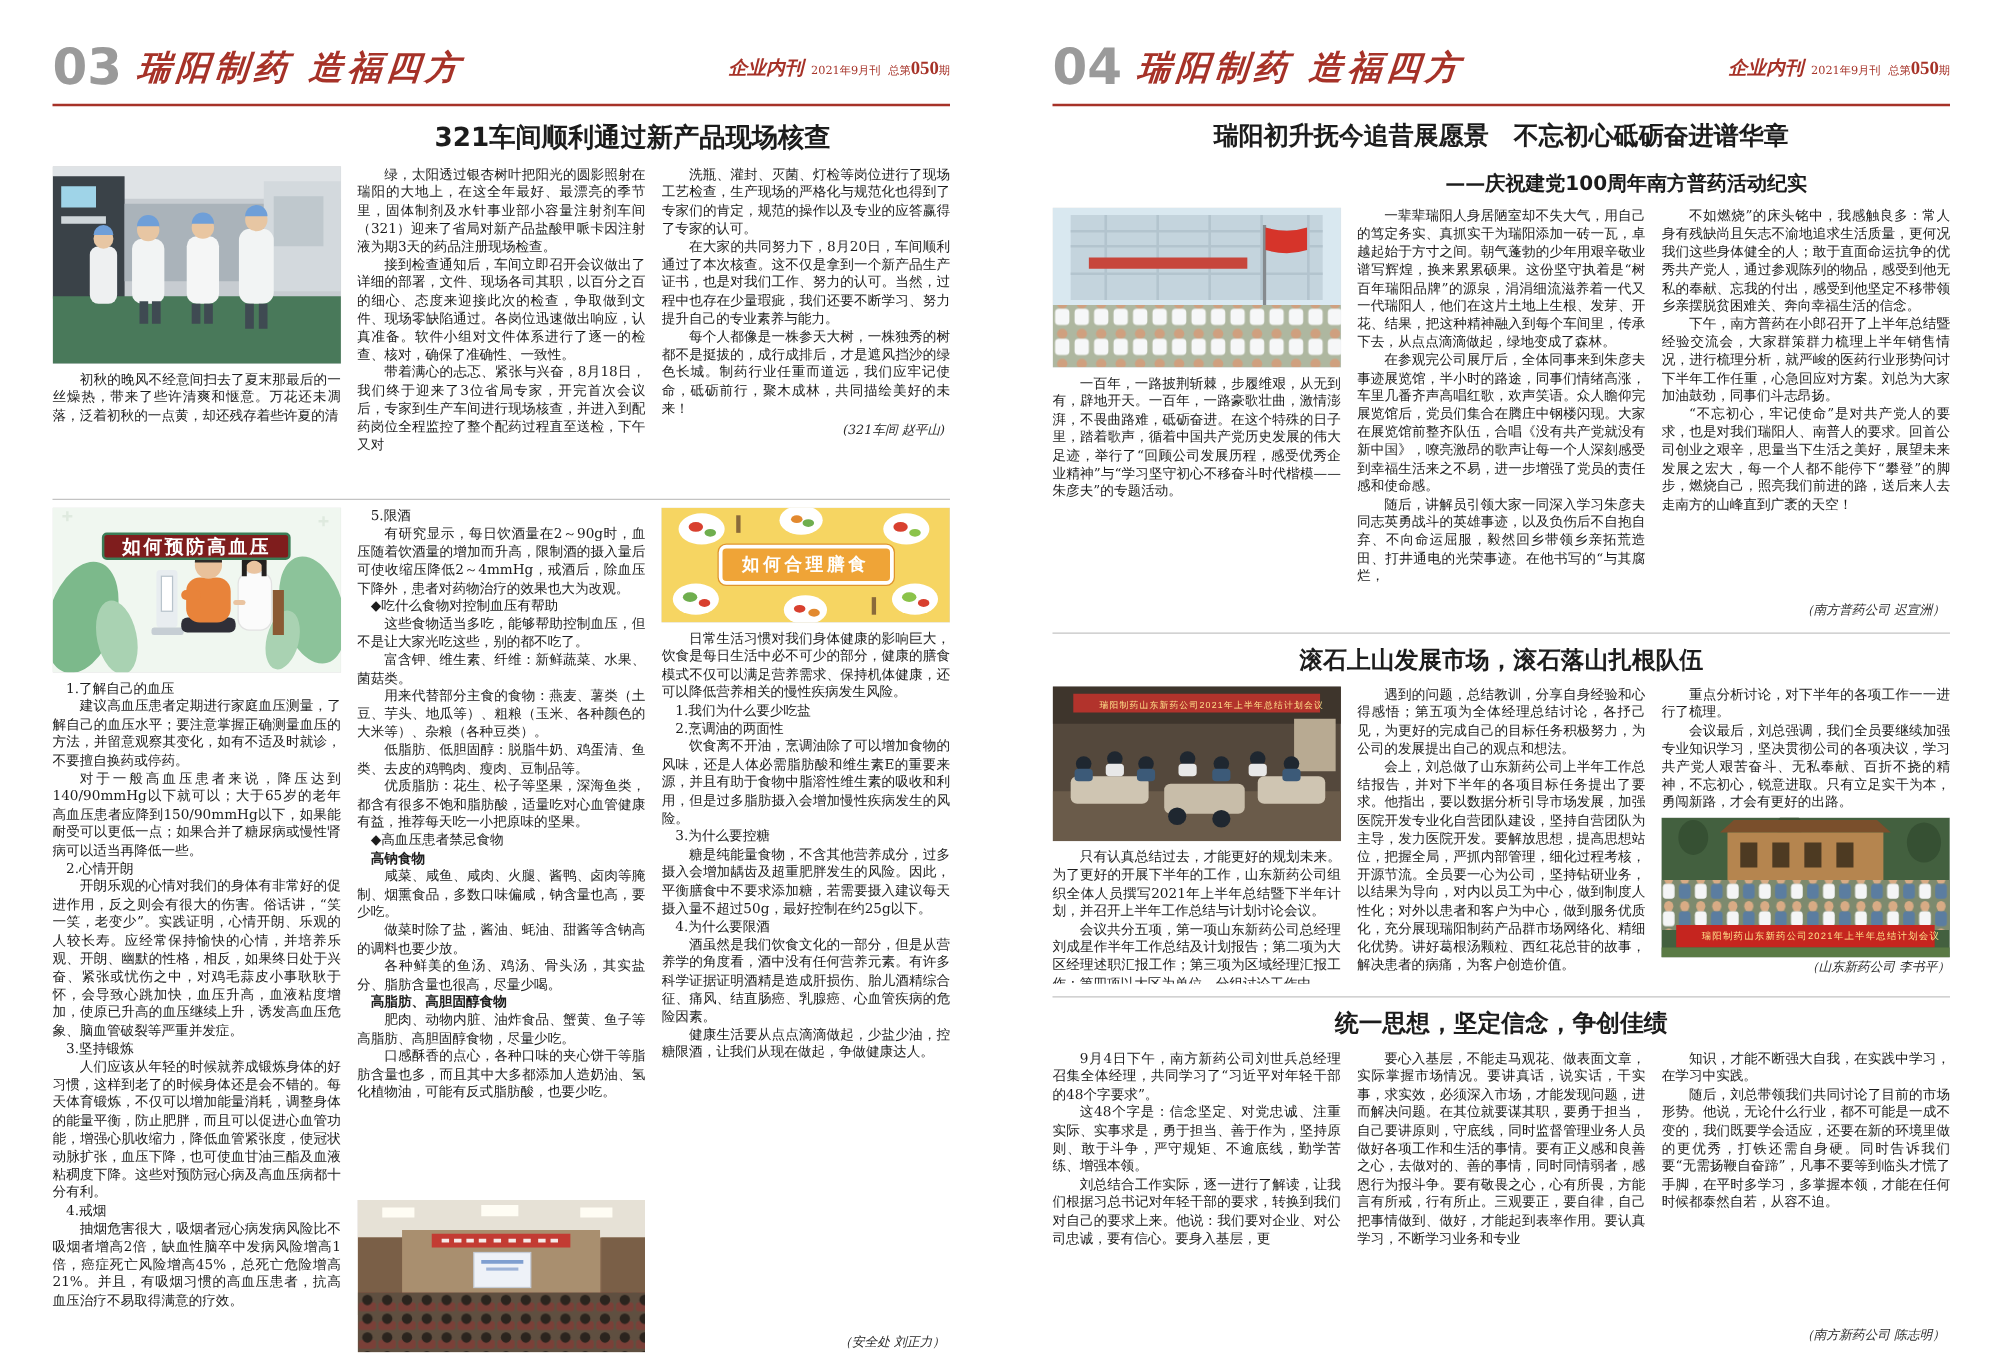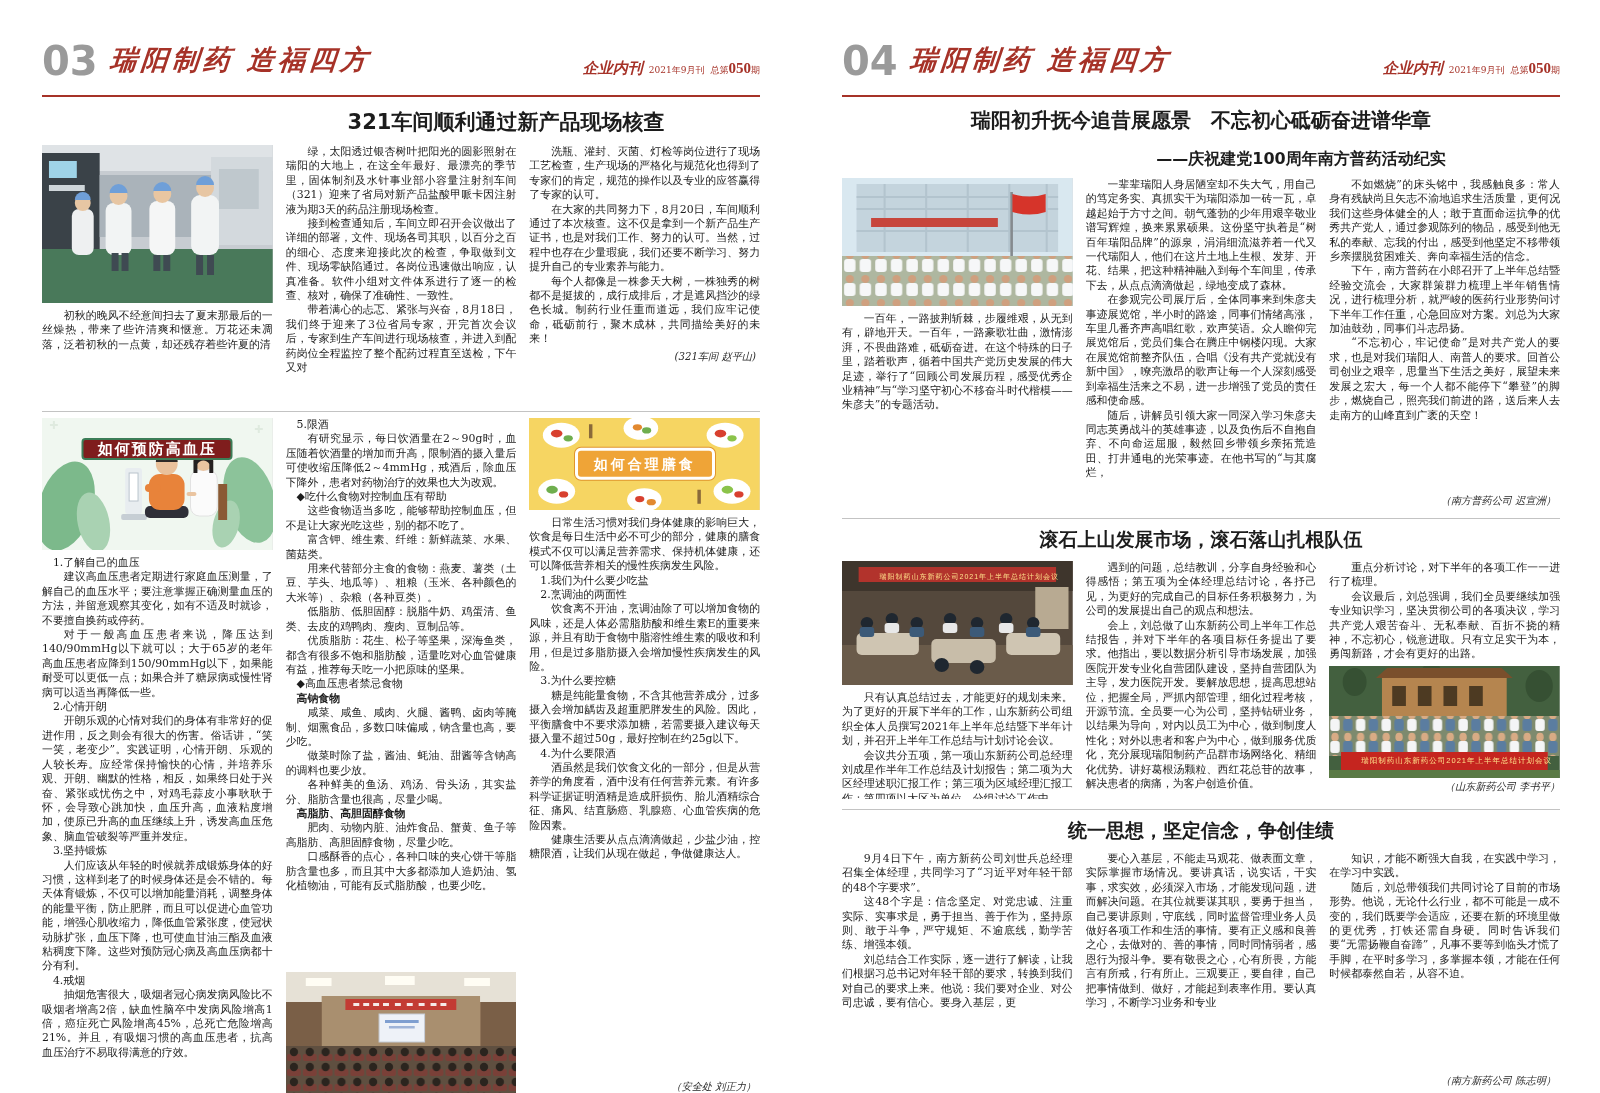--- a/index.html
+++ b/index.html
@@ -2,22 +2,22 @@
 <html><head>
 <meta charset="utf-8">
 <style>
   html,body{margin:0;padding:0;background:#ffffff;}
   body{width:1600px;height:1093px;overflow:hidden;position:relative;
        font-family:"DejaVu Serif","Liberation Serif",serif;color:#1c1c1c;}
   .spread{display:flex;gap:82px;padding:30px 40px 0 42px;}
   .page{width:718px;flex:0 0 718px;}
 
   
-  .masthead{display:flex;align-items:flex-end;gap:12px;border-bottom:2px solid #a63228;
-            padding-bottom:17px;height:48px;}
+  .masthead{display:flex;align-items:center;gap:12px;border-bottom:2px solid #a63228;
+            padding-bottom:5px;height:48px;}
   .pgnum{font-family:"DejaVu Sans","Liberation Sans",sans-serif;font-size:40px;font-weight:bold;
          color:#9a9a9a;line-height:.85;}
   .brand{font-size:27px;font-weight:bold;font-style:italic;color:#a63228;letter-spacing:4px;
          transform:skewX(-5deg);white-space:nowrap;}
   .mast-right{margin-left:auto;display:flex;align-items:baseline;gap:6px;color:#a63228;white-space:nowrap;}
   .issue-label{font-size:15px;font-weight:bold;font-style:italic;}
   .issue-date{font-size:9px;}
   .issue-no{font-size:9px;}
   .issue-no b{font-size:15px;font-family:Liberation Serif, serif;}
 

